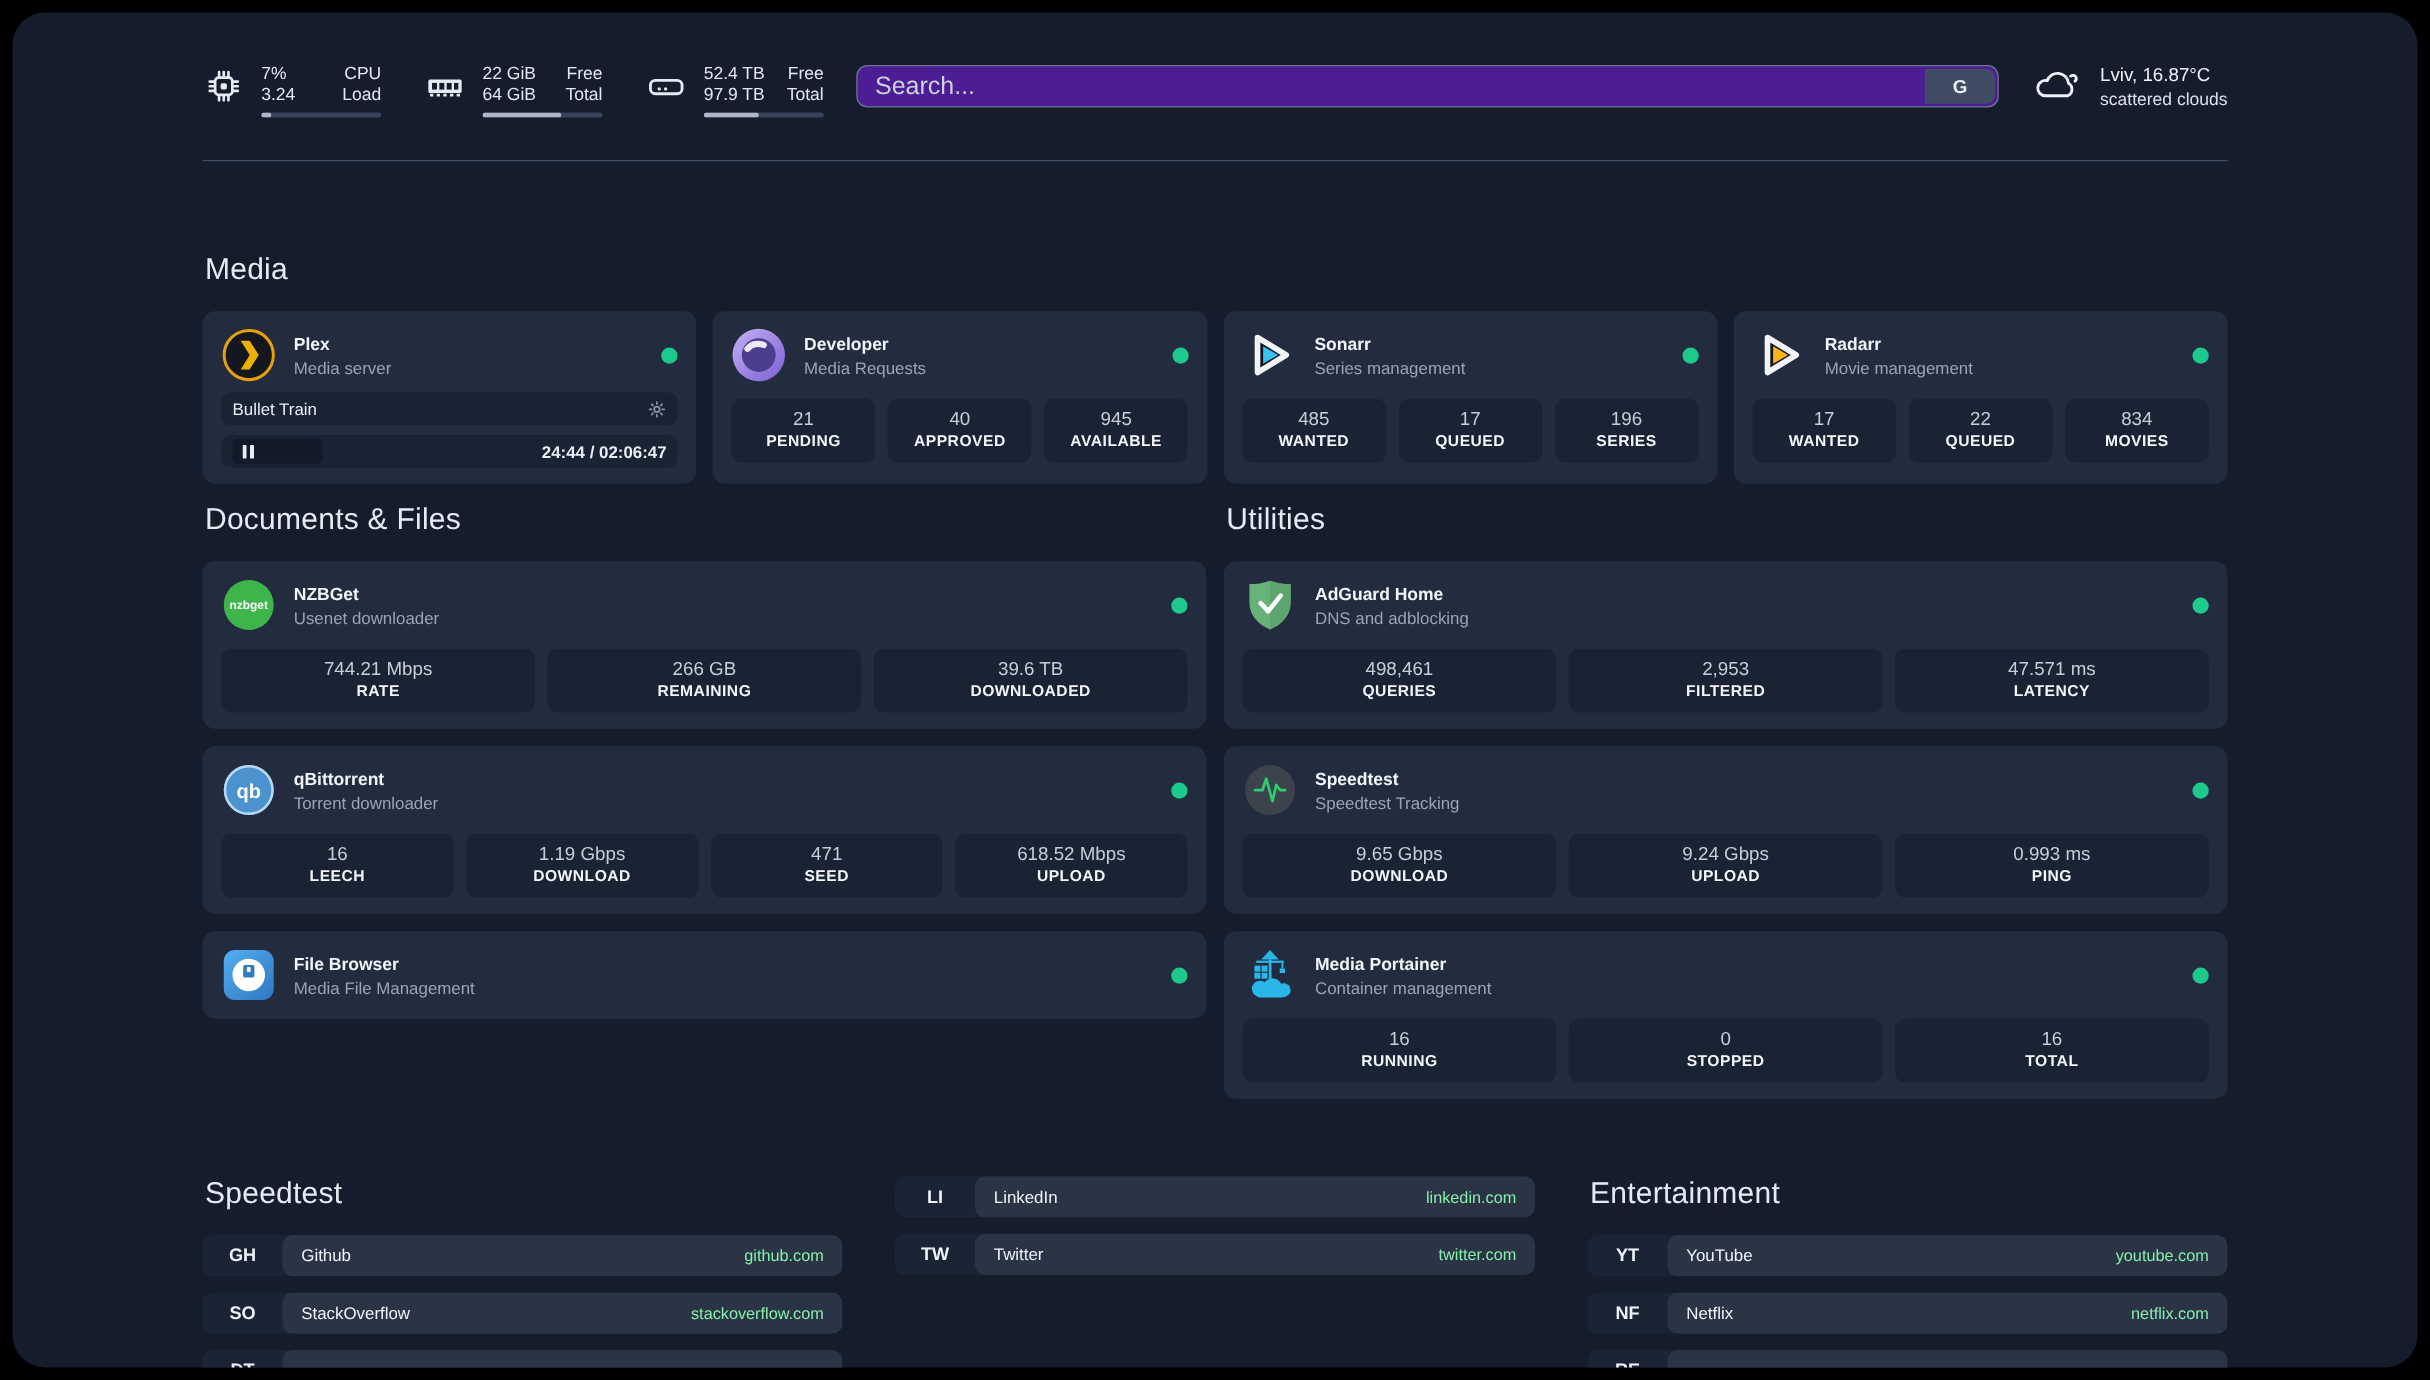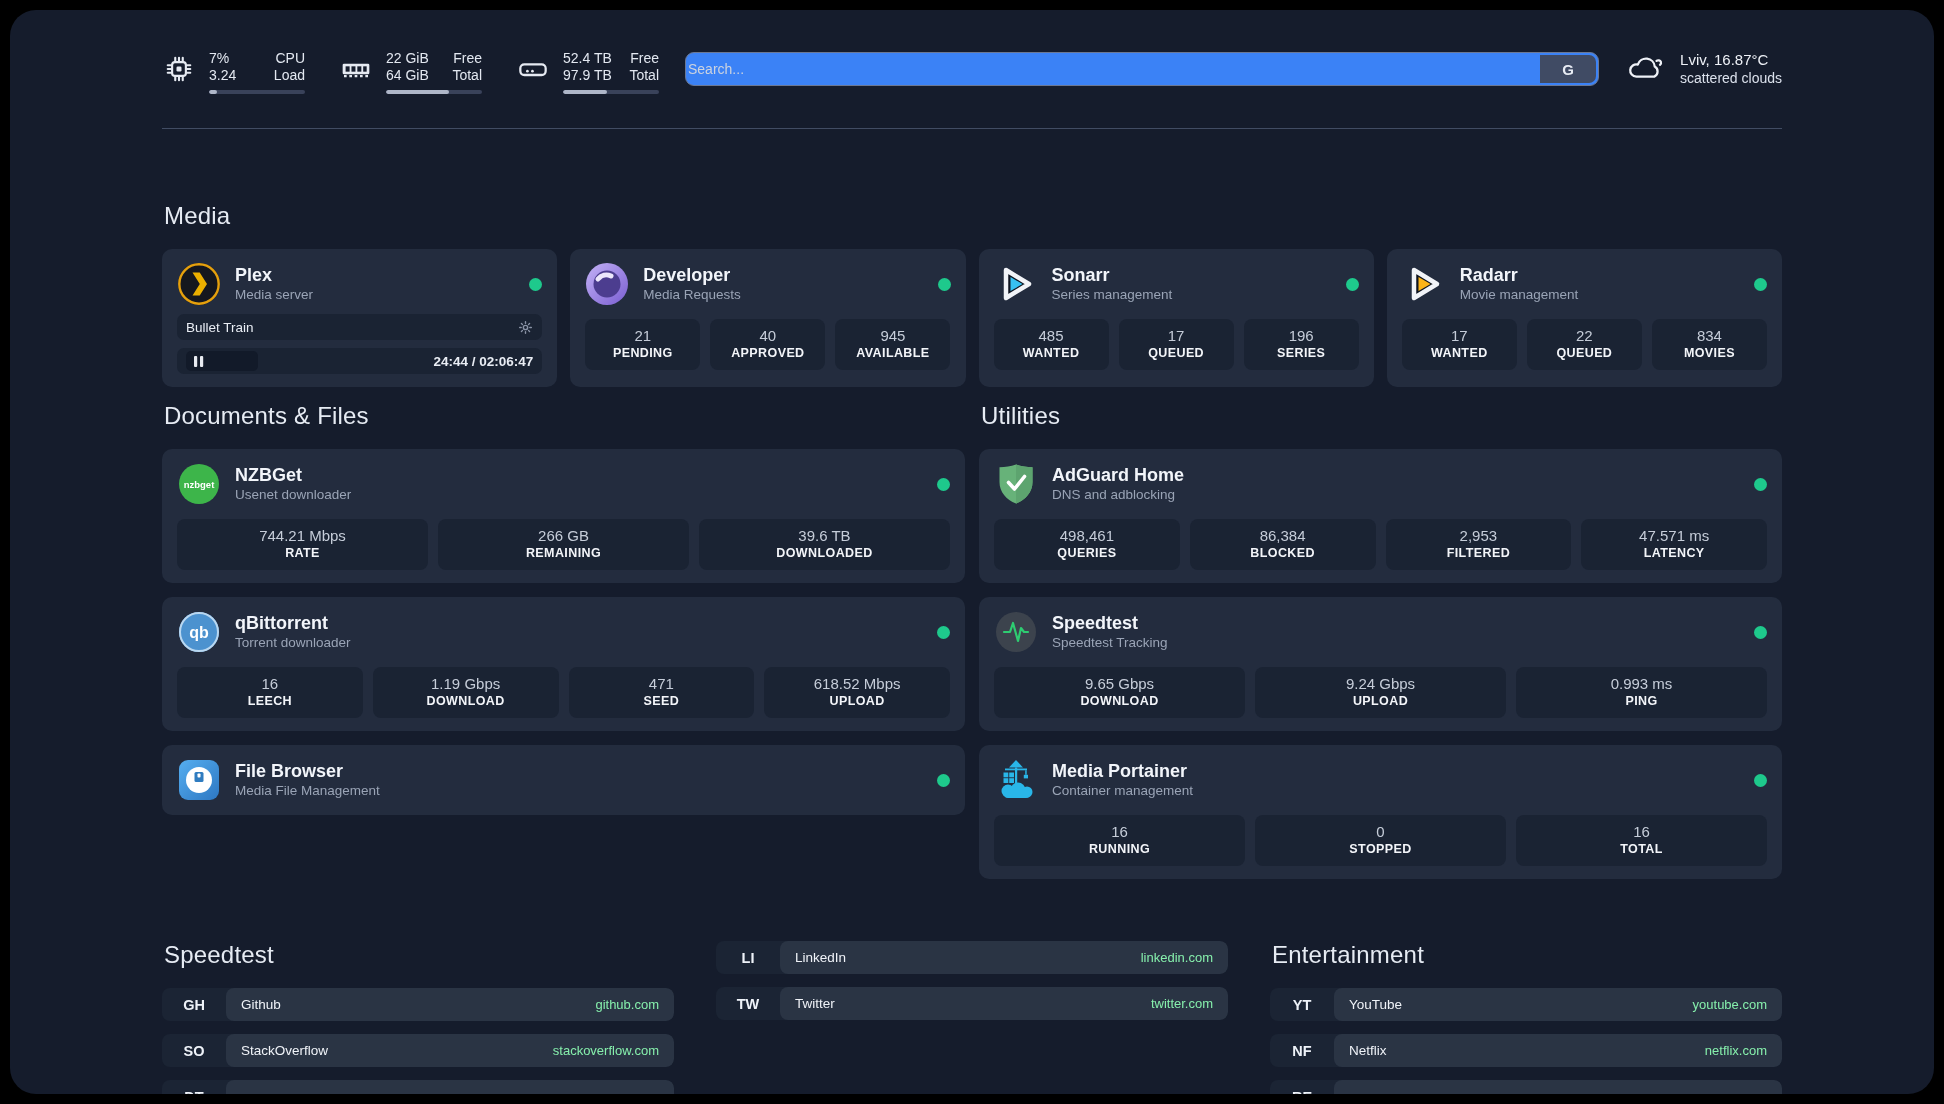--- a/index.html
+++ b/index.html
@@ -18,39 +18,39 @@
   .stats-group{display:flex;gap:34px}
   .stat{display:flex;align-items:flex-start;gap:13px}
   .h-icon{width:34px;height:34px;display:flex;align-items:center;justify-content:center;margin-top:2px}
   .stat-body{display:flex;flex-direction:column;min-width:96px}
   .stat-cols{display:flex;justify-content:space-between;gap:16px;font-size:14px;line-height:17px;color:#e3e8f1}
   .stat-col{display:flex;flex-direction:column}
   .stat-col.labels{text-align:right}
   .stat-bar{height:4px;border-radius:2px;background:#39425a;margin-top:6px;overflow:hidden}
   .stat-bar-fill{height:100%;border-radius:2px;background:#aeb6c8}
   .search-wrap{flex:1;position:relative;height:34px;margin-top:2px}
-  .search-wrap input{width:100%;height:100%;background:#3b82f6;border:1.5px solid #6b7894;border-radius:9px;
-    color:var(--text);font-size:14px;padding:0 70px 0 2px;outline:none;font-family:"Liberation Sans",sans-serif}
+  .search-wrap input{width:100%;height:100%;background:#4c1d95;border:1.5px solid #6b7894;border-radius:9px;
+    color:var(--text);font-size:20px;padding:0 70px 0 14px;outline:none;font-family:"Liberation Sans",sans-serif}
   .search-wrap input::placeholder{color:#ccd3df}
   .search-provider{position:absolute;right:3px;top:3px;bottom:3px;width:56px;border:none;border-radius:0 7px 7px 0;
     background:#404b64;color:#e8ecf4;font-size:15px;font-weight:700;cursor:pointer;font-family:"Liberation Sans",sans-serif}
   .weather{display:flex;align-items:center;gap:13px;min-width:150px}
   .weather-text{display:flex;flex-direction:column;font-size:15px;line-height:19px}
   .weather-text .cond{font-size:14px;color:#dbe1ec}
   .divider{border-bottom:1.5px solid var(--divider);margin-top:34px}
 
   
   .section-title{font-size:24px;font-weight:500;color:#e6ebf3;margin:0 0 19px 2px;letter-spacing:.2px}
   .media-section{margin-top:73px}
   .media-grid{display:grid;grid-template-columns:repeat(4,1fr);gap:13px}
   .card{background:var(--card);border-radius:10px;padding:13px 15px;position:relative}
   .card-head{display:flex;align-items:center;gap:14px}
   .app-icon{width:44px;height:44px;flex:0 0 44px;display:flex;align-items:center;justify-content:center}
   .card-titles{display:flex;flex-direction:column;gap:2px}
-  .card-title{font-size:18px;font-weight:700;color:#f2f5fa;line-height:19px}
+  .card-title{font-size:14px;font-weight:700;color:#f2f5fa;line-height:19px}
   .card-sub{font-size:13.5px;color:var(--muted);line-height:16px}
   .status-dot{width:13px;height:13px;border-radius:50%;background:var(--green);margin-left:auto}
   .tiles{display:flex;gap:10px;margin-top:13px}
   .tile{flex:1;background:var(--tile);border-radius:8px;text-align:center;padding:7px 4px 8px}
   .tile-value{font-size:15px;color:var(--dim);line-height:19px}
   .tile-label{font-size:12.5px;font-weight:700;color:#f3f5f9;letter-spacing:.4px;line-height:17px}
 
   
   .player-row{height:26px;background:var(--tile);border-radius:7px;margin-top:8px;display:flex;align-items:center;
     justify-content:space-between;padding:0 9px;font-size:13.5px;color:#e9edf4}
@@ -430,24 +430,20 @@
               <div class="card-titles">
                 <div class="card-title">AdGuard Home</div>
                 <div class="card-sub">DNS and adblocking</div>
               </div>
               <span class="status-dot"></span>
             </div>
             <div class="tiles">
               <div class="tile">
                 <div class="tile-value">498,461</div>
                 <div class="tile-label">QUERIES</div>
-              </div>
-              <div class="tile">
-                <div class="tile-value">86,384</div>
-                <div class="tile-label">BLOCKED</div>
               </div>
               <div class="tile">
                 <div class="tile-value">2,953</div>
                 <div class="tile-label">FILTERED</div>
               </div>
               <div class="tile">
                 <div class="tile-value">47.571 ms</div>
                 <div class="tile-label">LATENCY</div>
               </div>
             </div>

